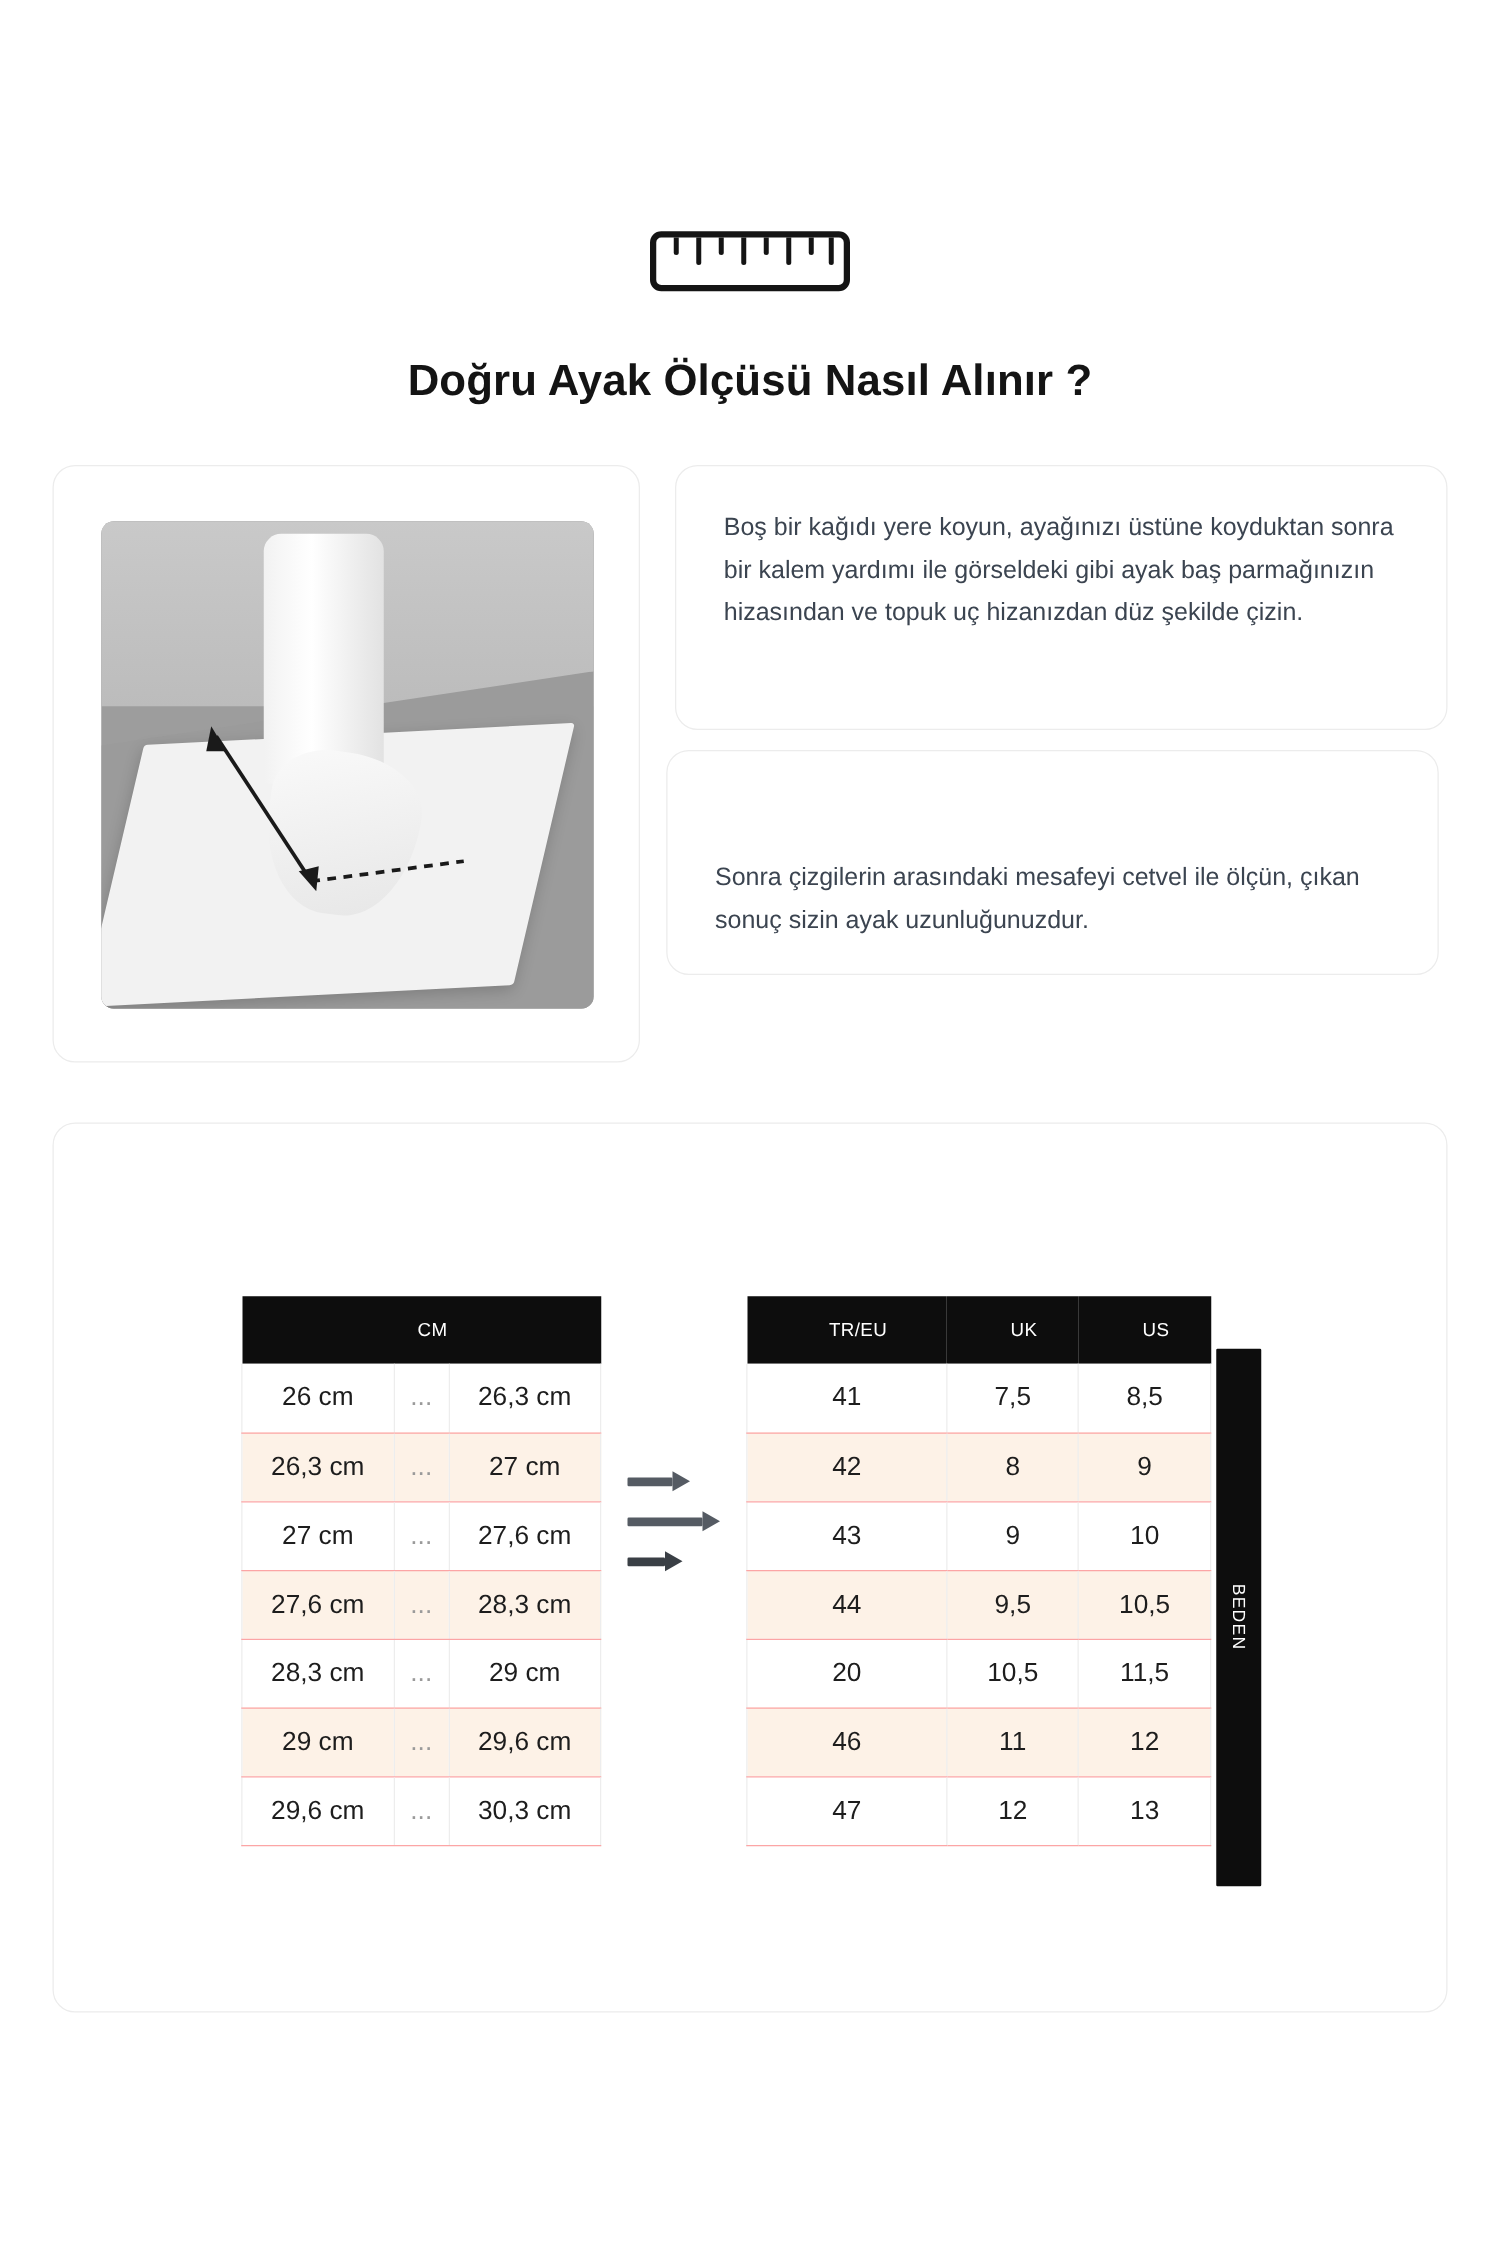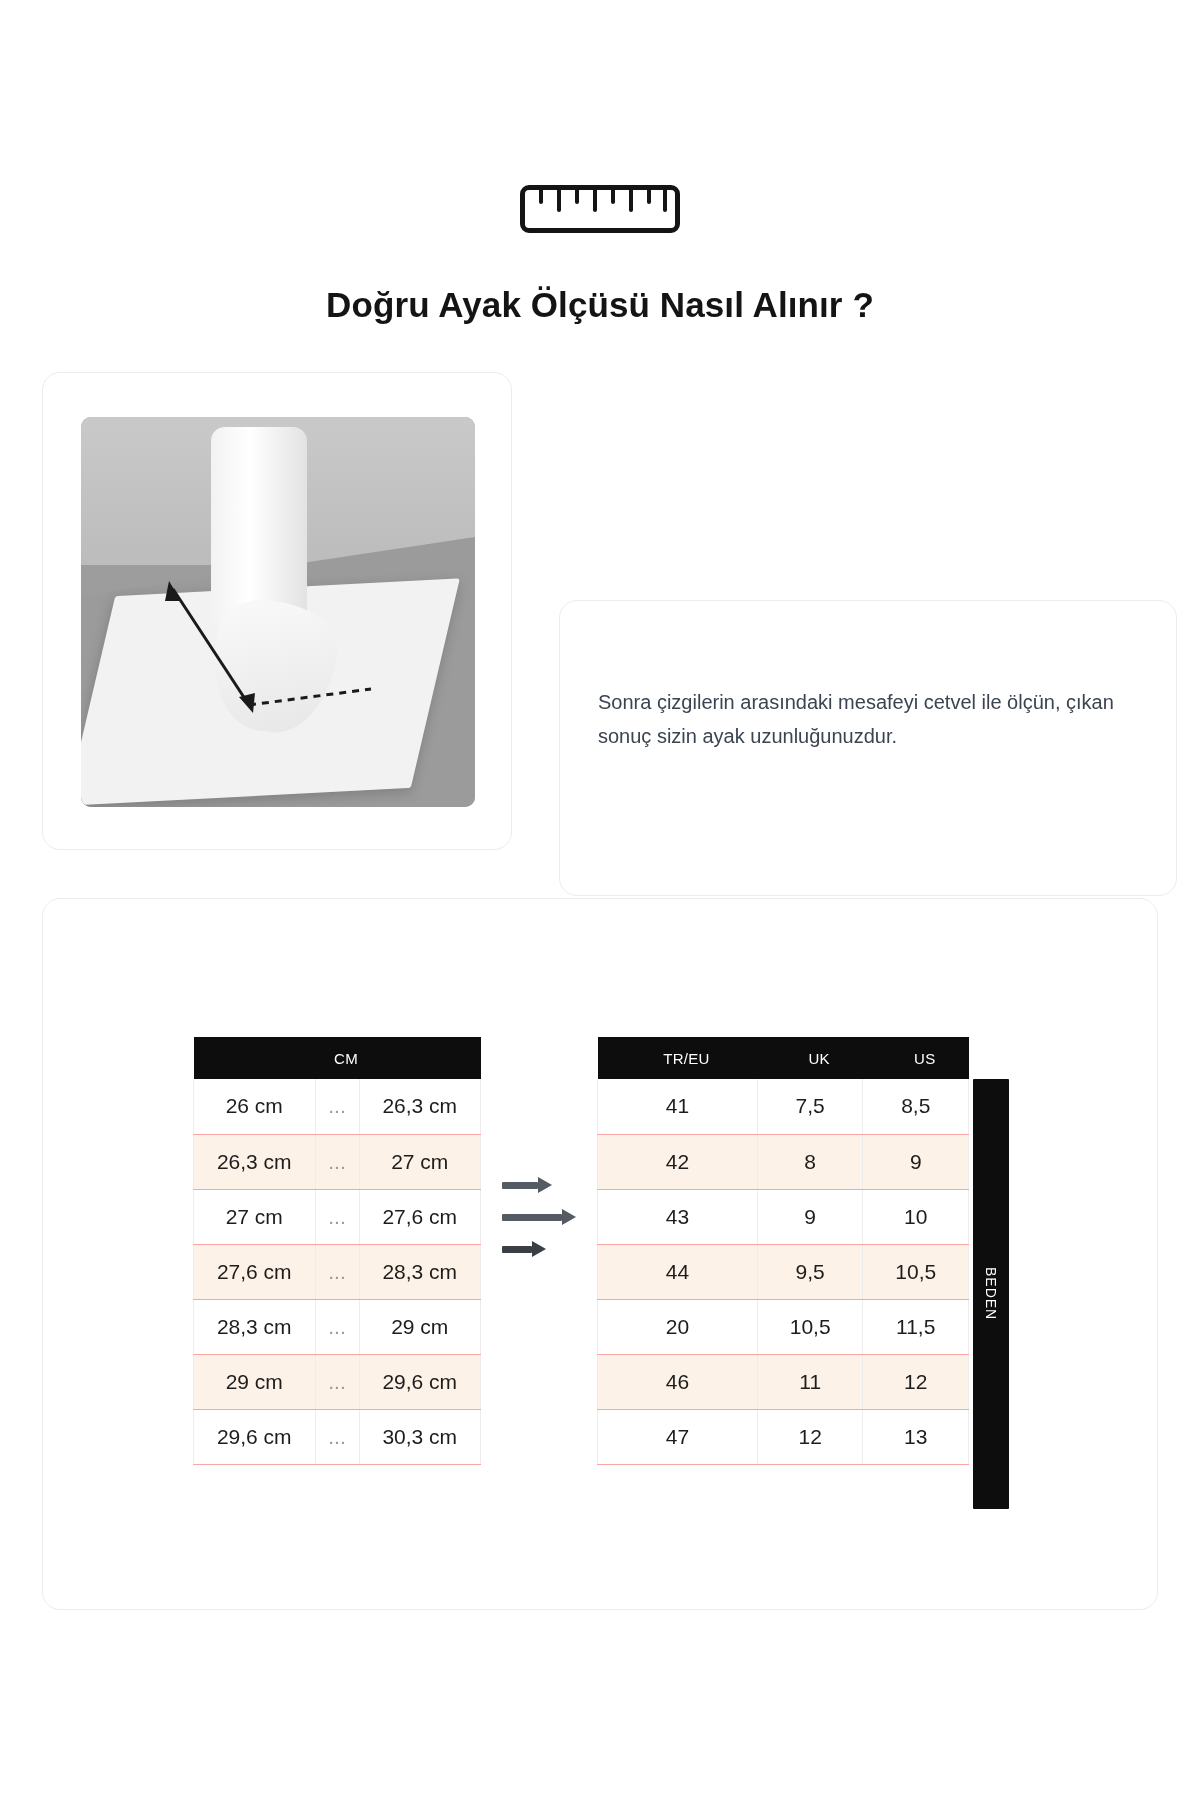--- a/index.html
+++ b/index.html
@@ -128,24 +128,24 @@
     height: 390px;
   }
 
   .text-card-1 {
     left: 540px;
     top: 372px;
     width: 618px;
     height: 212px;
   }
   .text-card-2 {
-    left: 559px;
+    left: 533px;
     top: 600px;
     width: 618px;
-    height: 296px;
+    height: 180px;
   }
   .card-text {
     position: absolute;
     left: 38px;
     right: 34px;
     font-size: 20px;
     line-height: 34px;
     color: #3b4450;
   }
   .text-card-1 .card-text { top: 32px; }
@@ -186,21 +186,21 @@
   }
   .cm-table { width: 288px; }
   .size-table { width: 372px; }
 
   .cm-table thead th,
   .size-table thead th {
     background: #0d0d0d;
     color: #ffffff;
     font-size: 15px;
     font-weight: normal;
-    height: 42px;
+    height: 54px;
     text-align: center;
     letter-spacing: 0.3px;
     padding-left: 19px;
   }
   .cm-table tbody td,
   .size-table tbody td {
     height: 55px;
     text-align: center;
     border-bottom: 1px solid #fca5a5;
     border-left: 1px solid #ededed;
@@ -302,20 +302,23 @@
       <div class="foot"></div>
       <svg class="measure" viewBox="0 0 394 390">
         <line x1="92" y1="172" x2="168" y2="288" stroke="#1a1a1a" stroke-width="3"></line>
         <polygon points="88,164 100,184 84,184" fill="#1a1a1a"></polygon>
         <polygon points="172,296 158,280 174,276" fill="#1a1a1a"></polygon>
         <line x1="168" y1="288" x2="290" y2="272" stroke="#1a1a1a" stroke-width="3" stroke-dasharray="7 6"></line>
       </svg>
     </div>
   </div>
 
+  <div class="card text-card-1">
+    <div class="card-text">Boş bir kağıdı yere koyun, ayağınızı üstüne koyduktan sonra bir kalem yardımı ile görseldeki gibi ayak baş parmağınızın hizasından ve topuk uç hizanızdan düz şekilde çizin.</div>
+  </div>
 
   <div class="card text-card-2">
     <div class="card-text">Sonra çizgilerin arasındaki mesafeyi cetvel ile ölçün, çıkan sonuç sizin ayak uzunluğunuzdur.</div>
   </div>
 
   <div class="card table-card">
 
     <div class="tables">
 
       <table class="cm-table">

